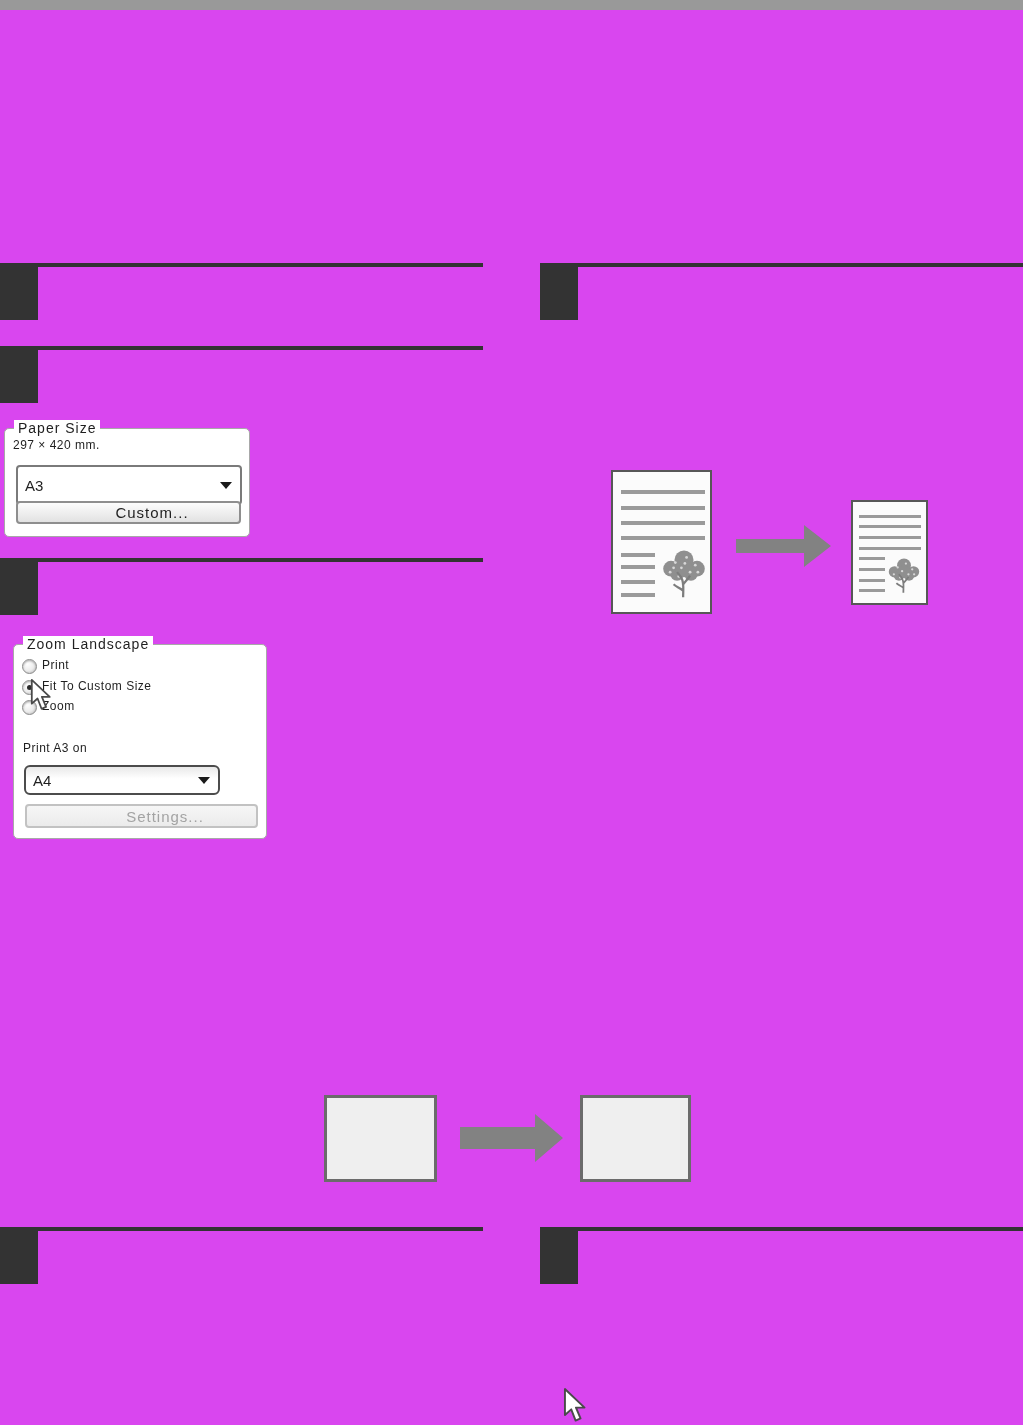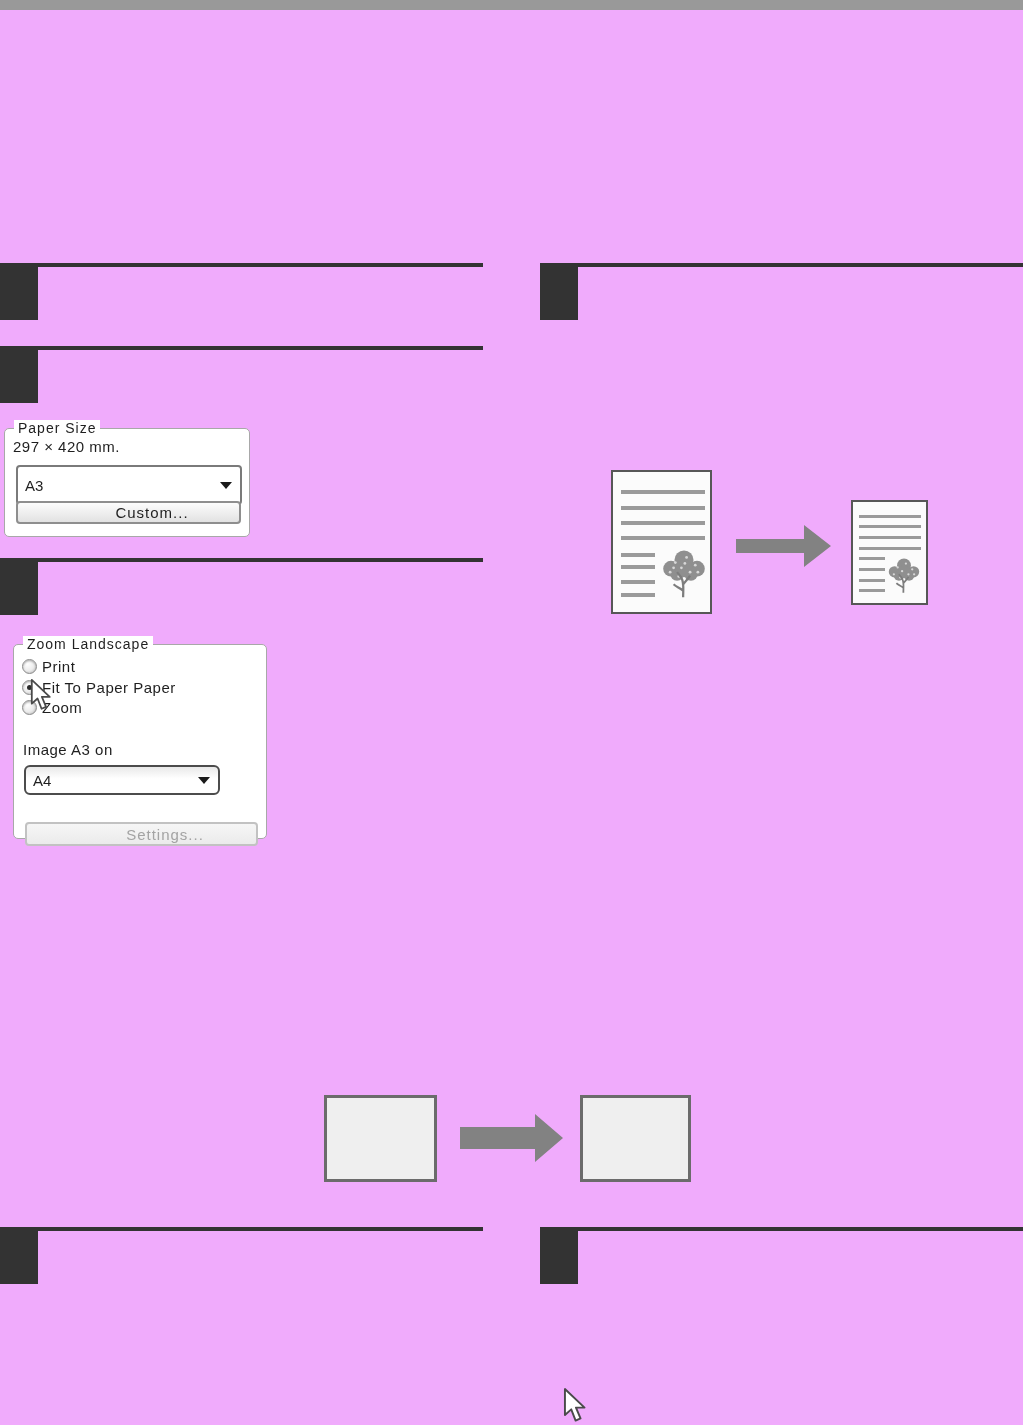--- a/index.html
+++ b/index.html
@@ -1,52 +1,52 @@
 <!DOCTYPE html>
 <html><head>
 <meta charset="utf-8">
 <style>
   html,body{margin:0;padding:0;background:#fff;}
-  #page{position:relative;width:1023px;height:1425px;background:#f0abfc;overflow:hidden;
+  #page{position:relative;width:1023px;height:1425px;background:#d946ef;overflow:hidden;
         font-family:"Liberation Sans","DejaVu Sans",sans-serif;color:#1f1f1f;}
 
   .topbar{position:absolute;left:0;top:0;width:1023px;height:10px;}
 
   
   .step-square{position:absolute;width:38px;height:57px;background:#333;}
   .step-line{position:absolute;height:4px;width:445px;background:#333;}
 
   
   .groupbox{position:absolute;border:1px solid #a8a8a8;border-radius:5px;background:#fff;}
   .gb-label{position:absolute;top:-9px;left:9px;background:#fff;padding:0 4px;
             font-size:14px;letter-spacing:1px;white-space:nowrap;}
 
   
   .radio{position:absolute;width:15px;height:15px;border-radius:50%;
          border:1px solid #8a8a8a;box-sizing:border-box;
          background:radial-gradient(circle at 35% 30%, #ffffff 0%, #ececec 55%, #b9b9b9 100%);
          box-shadow:inset 0 1px 2px rgba(120,120,120,.6);}
   .radio.selected::after{content:"";position:absolute;left:4px;top:4px;width:5px;height:5px;
          border-radius:50%;background:#2b2b2b;}
-  .ctl-label{position:absolute;font-size:15px;letter-spacing:.5px;white-space:nowrap;}
+  .ctl-label{position:absolute;font-size:12px;letter-spacing:.5px;white-space:nowrap;}
 
   
   .combo{position:absolute;background:#fff;border:2px solid #7a7a7a;border-radius:4px;
          box-sizing:border-box;font-size:15px;display:flex;align-items:center;padding-left:7px;}
   .combo.focused{border:2px solid #4c4c4c;border-radius:6px;
          background:linear-gradient(#e9e9e9,#ffffff 45%);}
   .combo-arrow{position:absolute;right:8px;top:50%;margin-top:-3px;width:0;height:0;
          border-left:6px solid transparent;border-right:6px solid transparent;
          border-top:7px solid #1a1a1a;}
 
   
   .btn{position:absolute;background:linear-gradient(#fcfcfc,#e2e2e2);
        border:2px solid #8e8e8e;border-radius:4px;box-sizing:border-box;
        font-size:15px;letter-spacing:1px;display:flex;align-items:center;justify-content:center;padding-left:47px;}
-  .btn.disabled{color:#a3a3a3;border:2px solid #c2c2c2;background:linear-gradient(#f6f6f6,#ebebeb);margin-top:18px;}
+  .btn.disabled{color:#a3a3a3;border:2px solid #c2c2c2;background:linear-gradient(#f6f6f6,#ebebeb);}
 
   
   .checkbox{position:absolute;width:15px;height:15px;box-sizing:border-box;
        border:1px solid #8a8a8a;background:linear-gradient(#e9e9e9,#fdfdfd);
        box-shadow:inset 1px 1px 2px #b5b5b5;}
 
   
   .doc{position:absolute;background:#fbfbfb;border:2px solid #575757;box-sizing:border-box;}
   .docline{position:absolute;background:#9a9a9a;}
   .placeholder{position:absolute;background:#efefef;border:3px solid #6b6b6b;box-sizing:border-box;}
@@ -91,26 +91,26 @@
     </div>
   </div>
 
   <div class="groupbox" style="left:13px;top:644px;width:252px;height:193px">
     <div class="gb-label">Zoom Landscape</div>
 
     <span class="radio" style="left:8px;top:14px"></span>
     <span class="ctl-label" style="left:28px;top:13px">Print</span>
 
     <span class="radio selected" style="left:8px;top:35px"></span>
-    <span class="ctl-label" style="left:28px;top:34px">Fit To Paper Paper</span>
+    <span class="ctl-label" style="left:28px;top:34px">Fit To Custom Size</span>
 
     <span class="radio" style="left:8px;top:55px"></span>
     <span class="ctl-label" style="left:28px;top:54px">Zoom</span>
 
-    <span class="ctl-label" style="left:9px;top:96px">Image A3 on</span>
+    <span class="ctl-label" style="left:9px;top:96px">Print A3 on</span>
 
     <div class="combo focused" style="left:10px;top:120px;width:196px;height:30px">
       <span>A4</span>
       <span class="combo-arrow"></span>
     </div>
 
     <div class="btn disabled" style="left:11px;top:159px;width:233px;height:24px">
       <span>Settings...</span>
     </div>
   </div>

